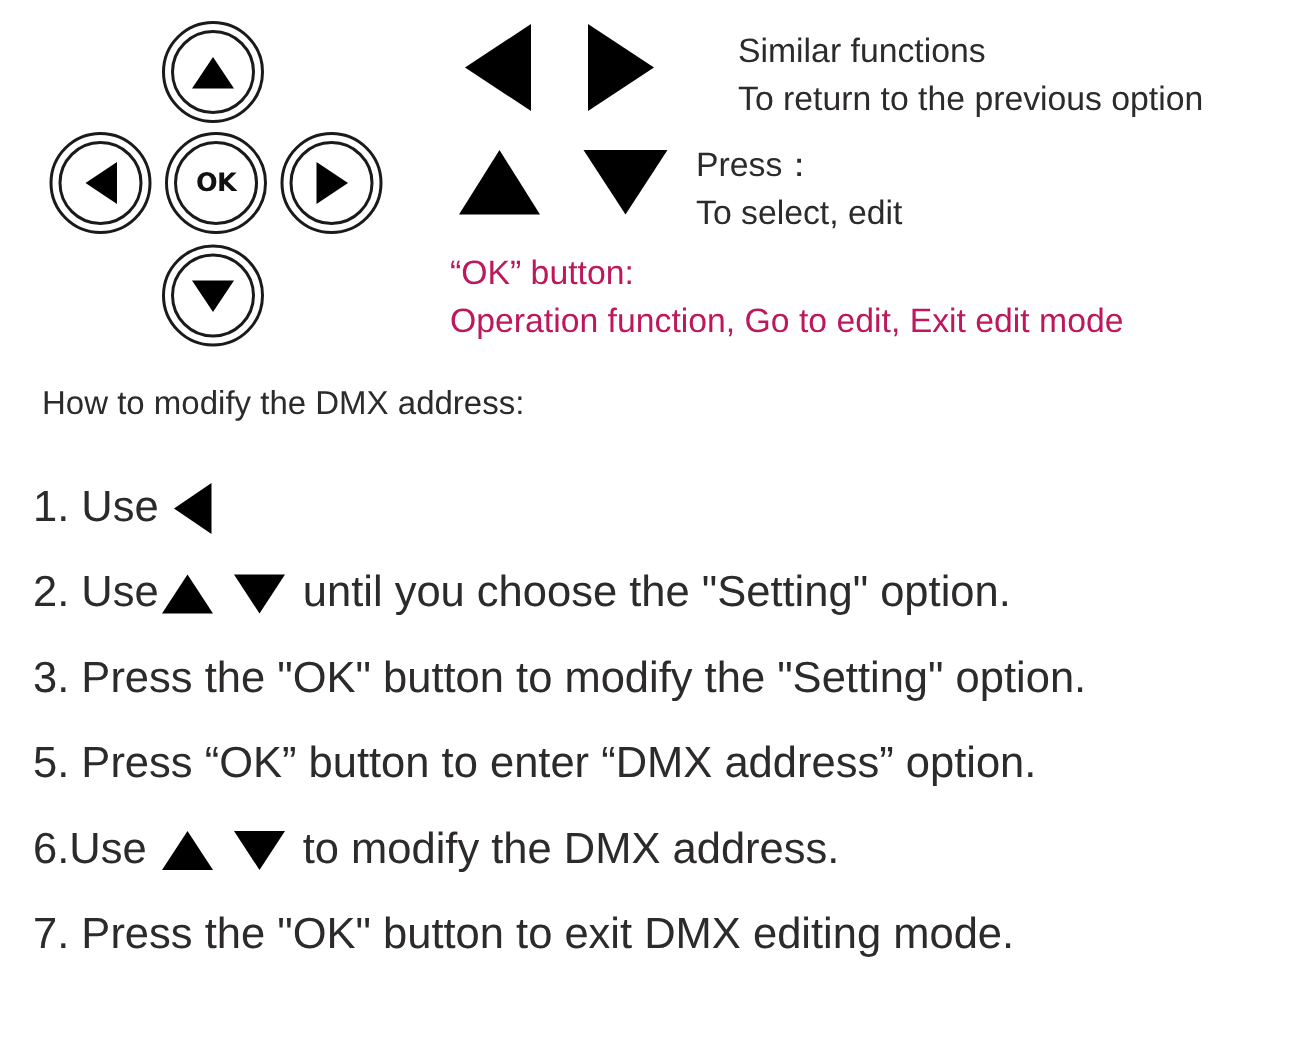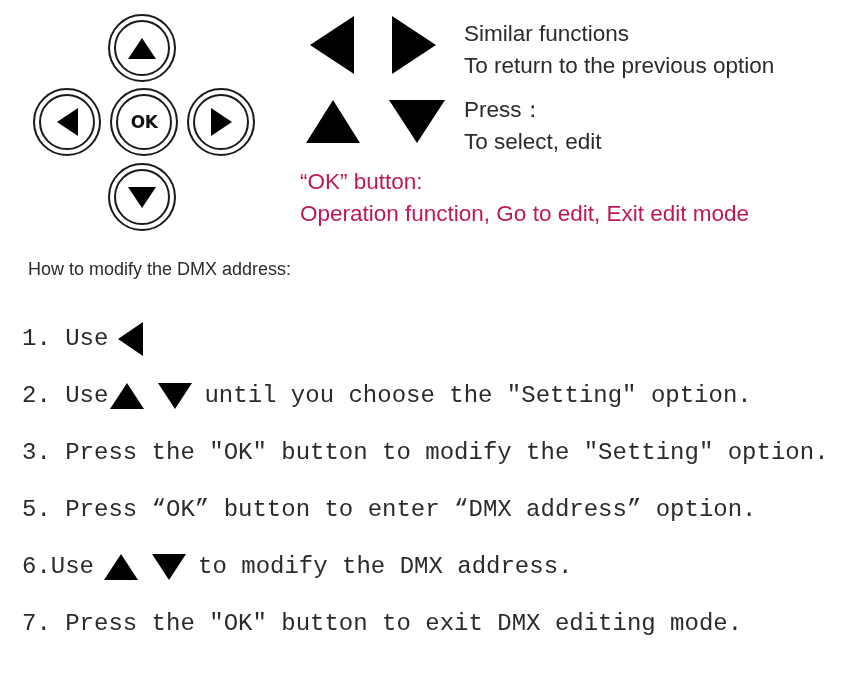--- a/index.html
+++ b/index.html
@@ -133,50 +133,49 @@
     border-right: 27px solid transparent;
     border-bottom: 43px solid #000;
     margin-left: 10px;
   }
   .big-down {
     border-left: 28px solid transparent;
     border-right: 28px solid transparent;
     border-top: 43px solid #000;
     margin-left: 29px;
   }
-  #legend-row-lr { height: 76px; }
+  #legend-row-lr { height: 76px; gap: 28px; }
   #legend-row-ud { height: 62px; }
   #legend-row-ud .legend-arrows { align-items: flex-start; padding-top: 8px; }
   #legend-row-ok { margin-top: 10px; }
   #legend-row-ok .legend-text div { color: #be185d; }
 
   
   #howto {
     position: absolute;
     left: 28px;
     top: 253px;
-    font-size: 18px;
+    font-size: 22px;
     line-height: 32px;
     color: #2c2a2b;
     white-space: nowrap;
   }
   #steps {
     position: absolute;
     left: 22px;
     top: 310px;
     width: 830px;
   }
   .step {
     display: flex;
     align-items: center;
     height: 57px;
-    font-size: 24px;
+    font-size: 29px;
     color: #2c2a2b;
     white-space: nowrap;
-    font-family: Liberation Mono, monospace;
   }
   .step .txt { display: inline-block; }
   .inline-left {
     border-top: 17px solid transparent;
     border-bottom: 17px solid transparent;
     border-right: 25px solid #000;
     display: inline-block;
     margin: 0 6px 0 10px;
   }
   .inline-up {

